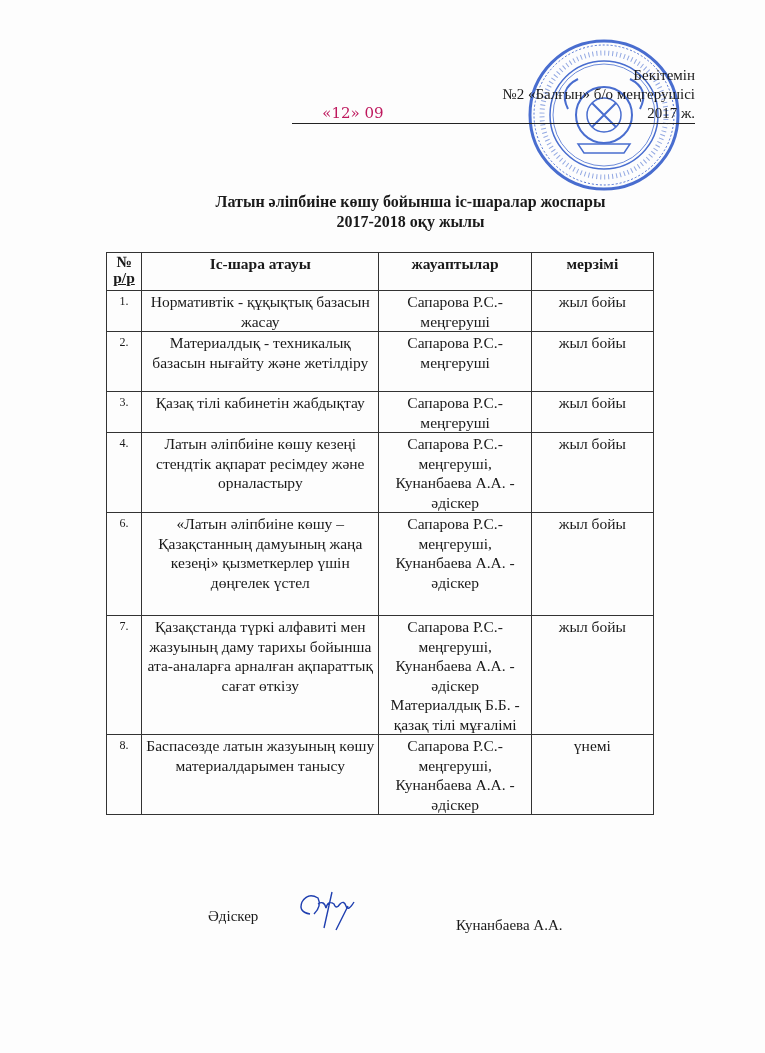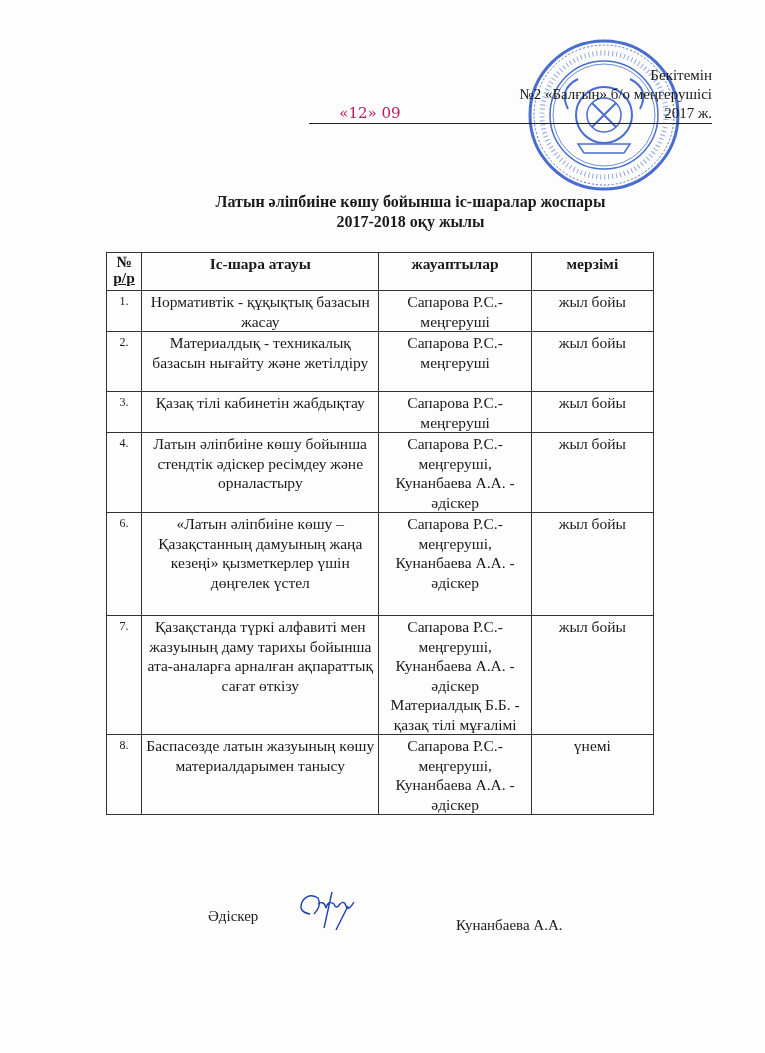--- a/index.html
+++ b/index.html
@@ -17,21 +17,21 @@
       background: #fdfdfd;
     }
     .page {
       position: absolute;
       left: 0; top: 0;
       width: 765px; height: 1053px;
     }
     
     .approval {
       position: absolute;
-      right: 53px;
+      right: 70px;
       top: 66px;
       text-align: right;
       font-size: 15px;
       line-height: 19px;
       z-index: 3;
     }
     .approval .line { white-space: nowrap; }
     .approval .name-line {
       display: block;
       position: relative;
@@ -195,21 +195,21 @@
           <td class="c-num">3.</td>
           <td>Қазақ тілі кабинетін жабдықтау</td>
           <td>
             <span class="ml">Сапарова Р.С.-</span>
             <span class="ml">меңгеруші</span>
           </td>
           <td>жыл бойы</td>
         </tr>
         <tr class="r4">
           <td class="c-num">4.</td>
-          <td>Латын әліпбиіне көшу бойынша стендтік әдіскер ресімдеу және орналастыру</td>
+          <td>Латын әліпбиіне көшу кезеңі стендтік ақпарат ресімдеу және орналастыру</td>
           <td>
             <span class="ml">Сапарова Р.С.-</span>
             <span class="ml">меңгеруші,</span>
             <span class="ml">Кунанбаева А.А. -</span>
             <span class="ml">әдіскер</span>
           </td>
           <td>жыл бойы</td>
         </tr>
         <tr class="r5">
           <td class="c-num">6.</td>

